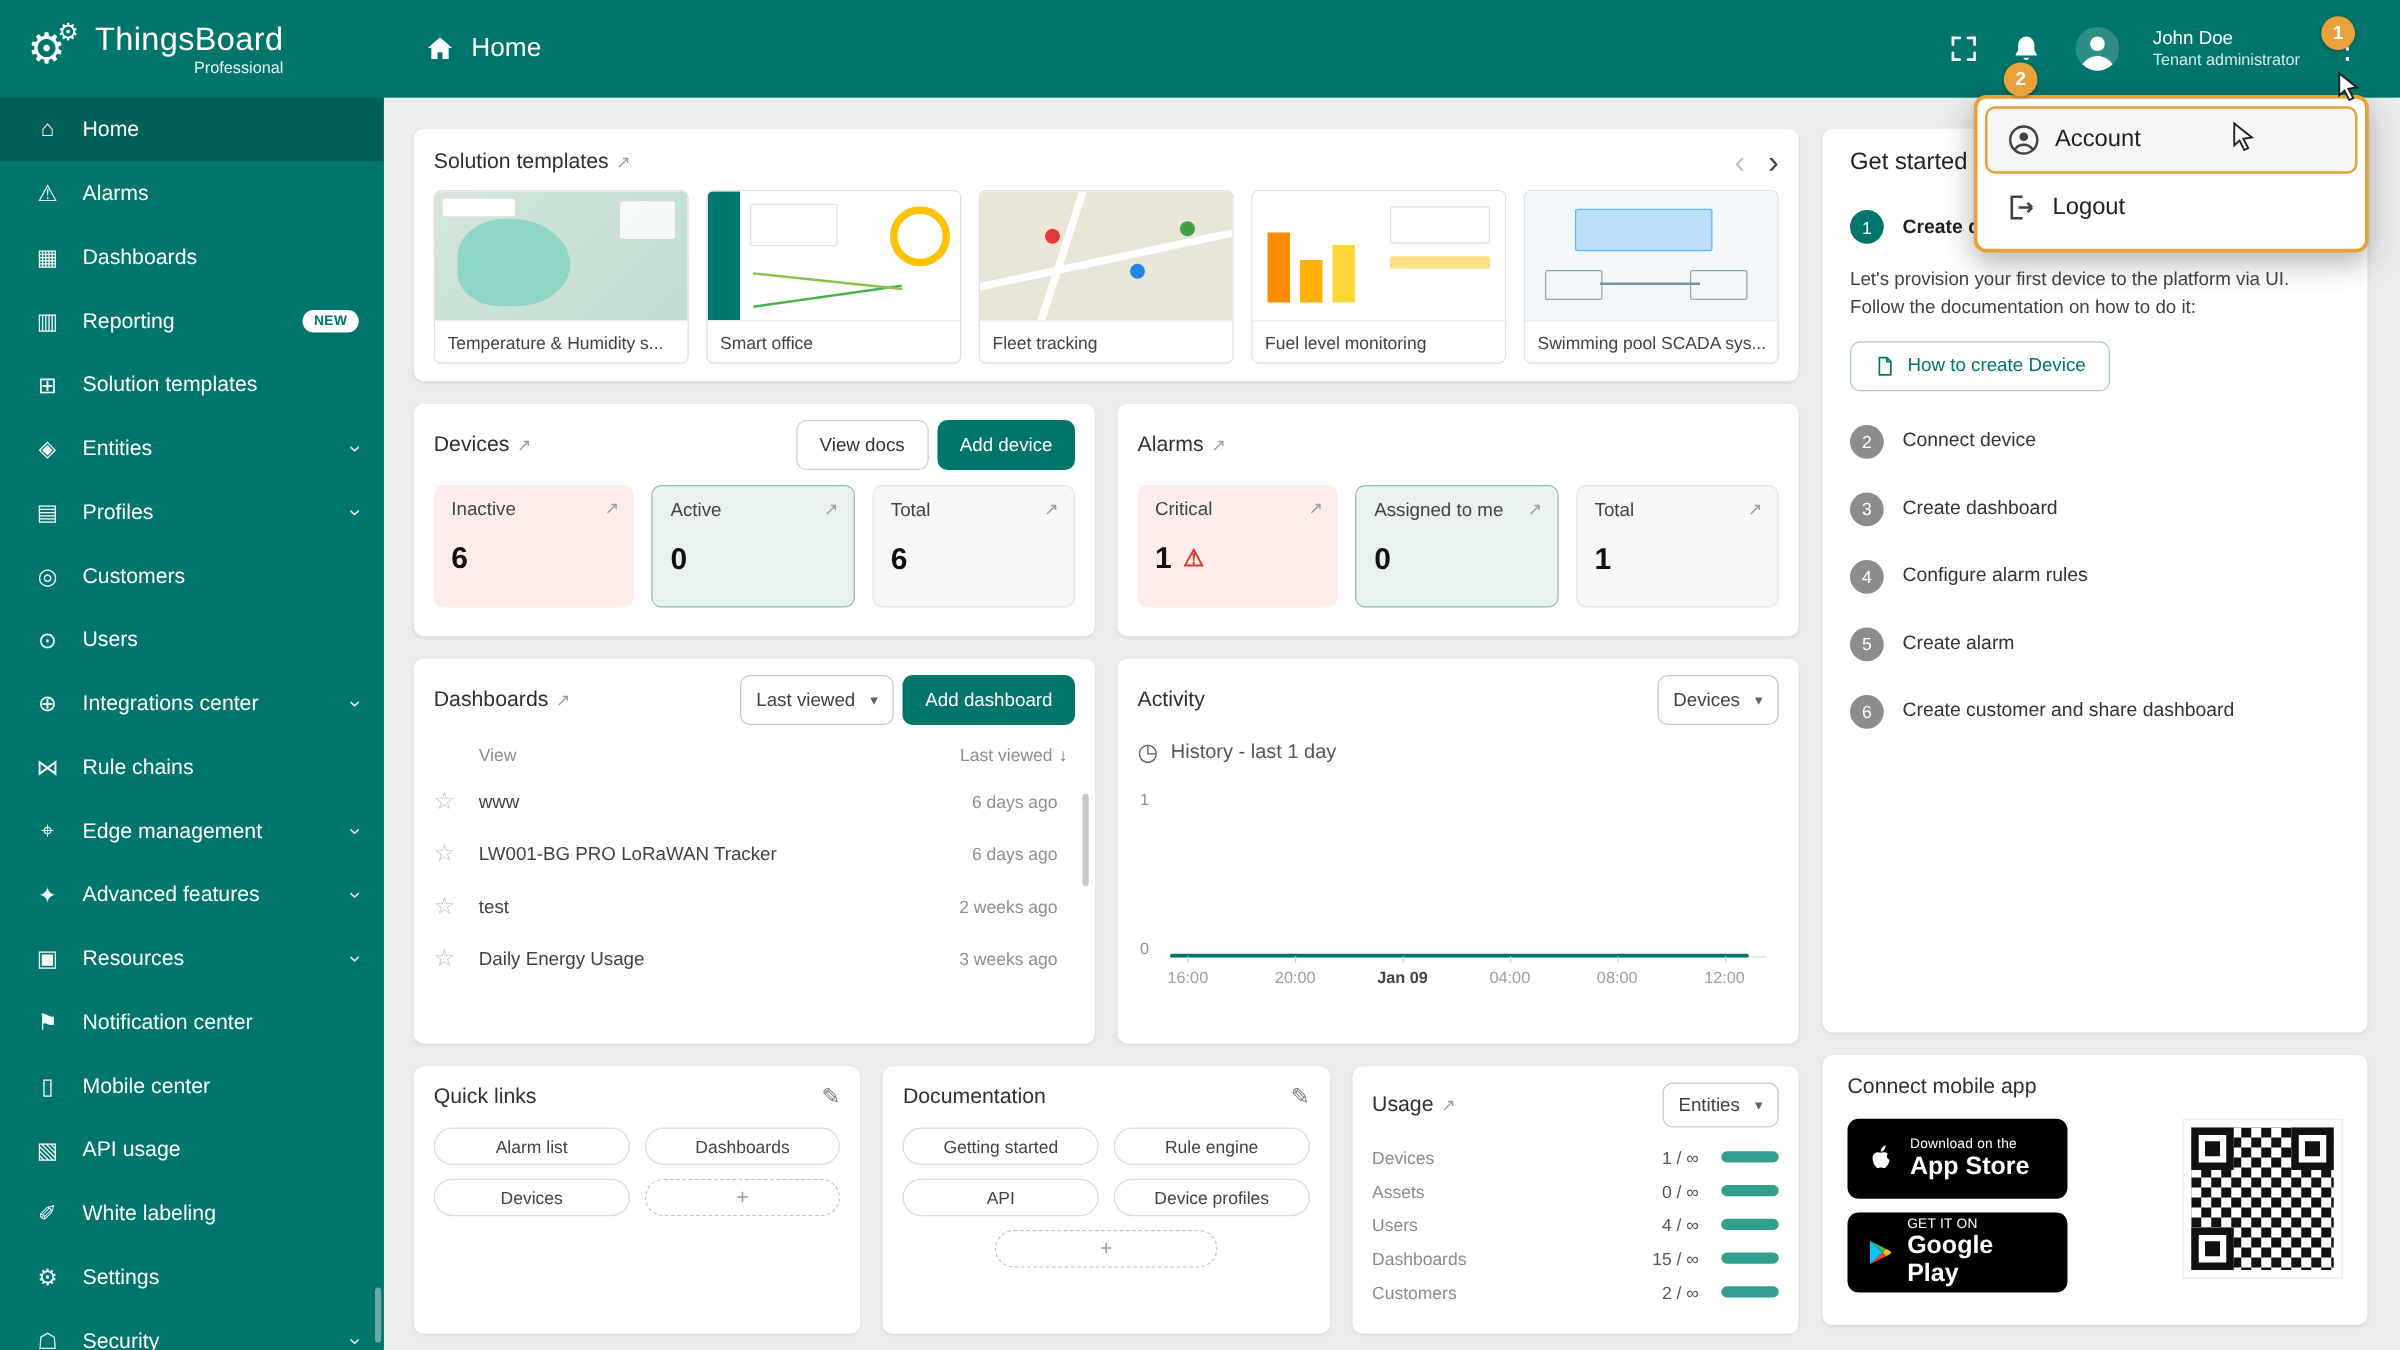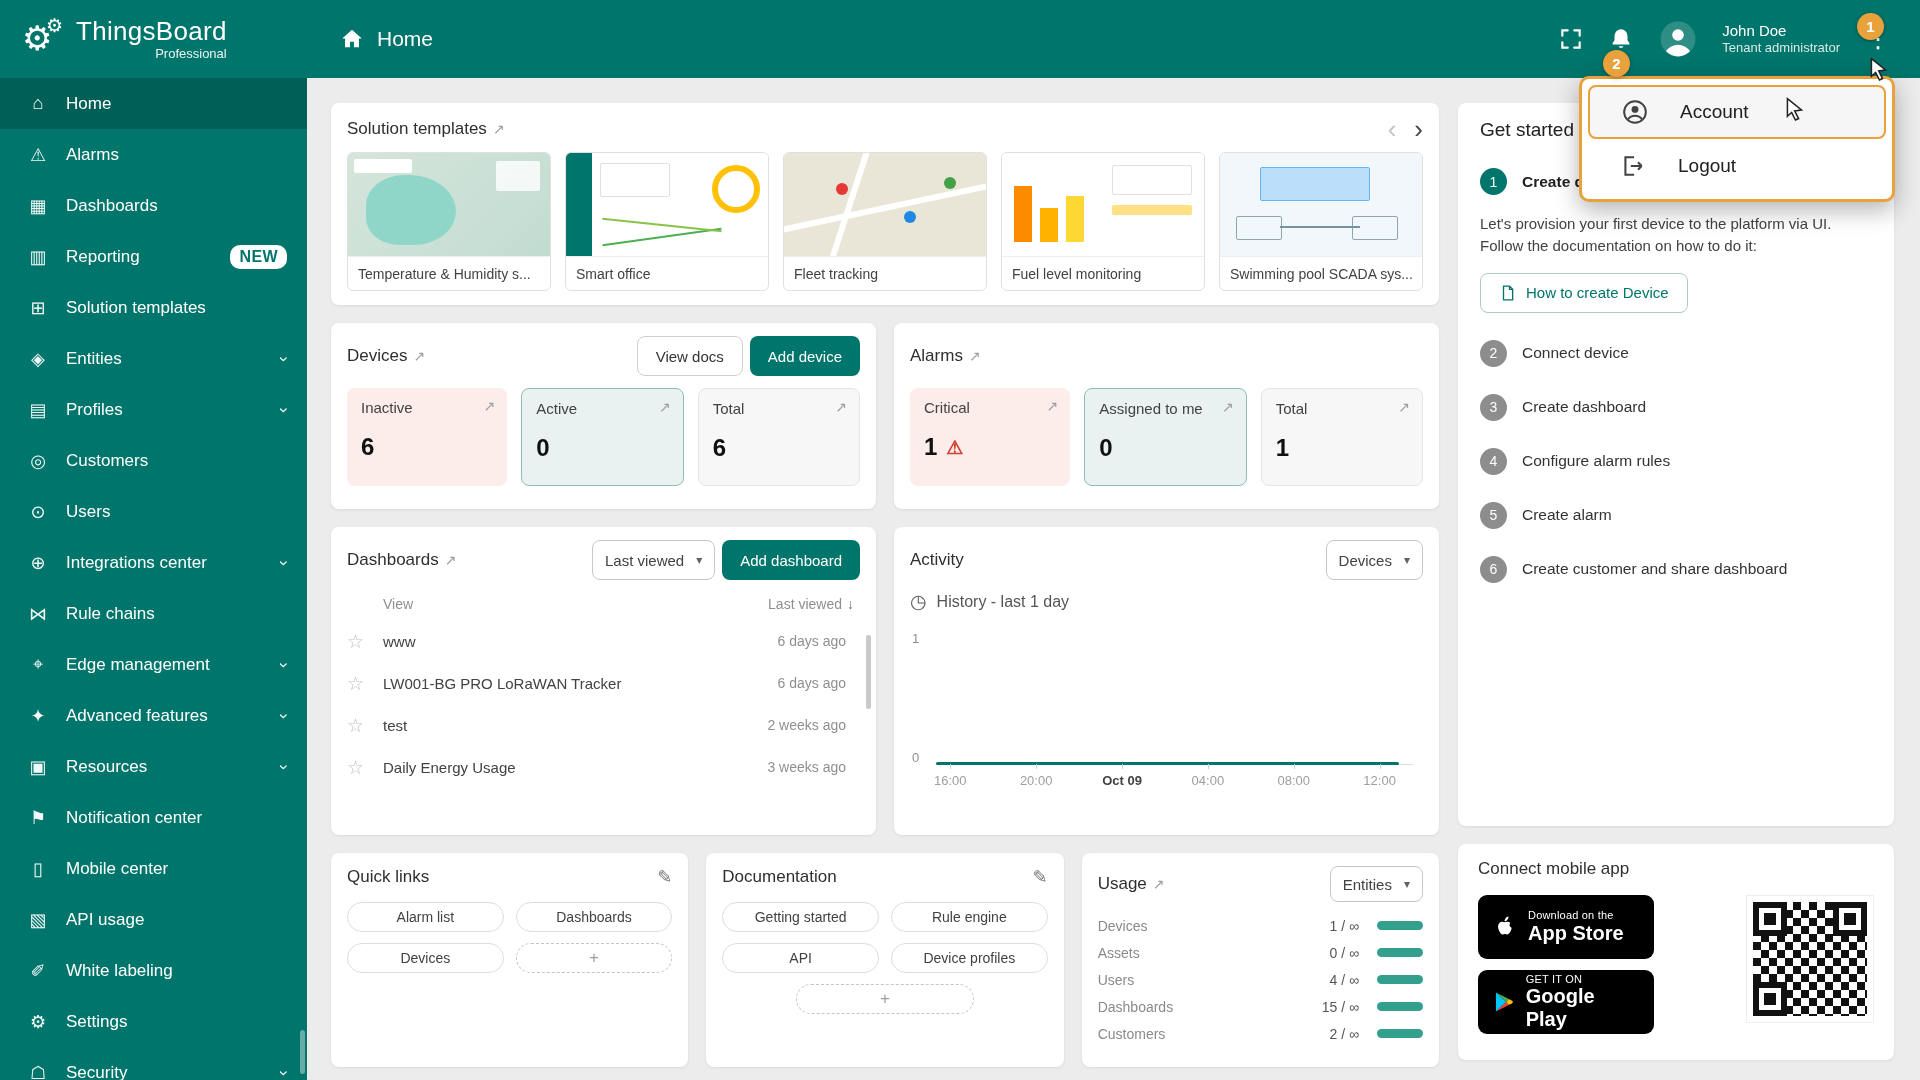--- a/index.html
+++ b/index.html
@@ -24,21 +24,21 @@
   .user-role{font-size:13px;opacity:.85}
   .kebab{font-size:24px;cursor:pointer;padding:0 2px;line-height:1}
 
   
   .sidebar{position:fixed;top:78px;left:0;bottom:0;width:307px;background:#00756B;color:#fff;overflow:hidden;z-index:40}
   .nav-item{height:51px;display:flex;align-items:center;gap:16px;padding:0 20px 0 26px;font-size:17px;cursor:pointer}
   .nav-item.active{background:rgba(0,0,0,.18)}
   .nav-icon{width:24px;text-align:center;font-size:18px;opacity:.95;flex:none}
   .nav-label{white-space:nowrap}
   .nav-caret{margin-left:auto;display:inline-block;transform:rotate(90deg);font-size:17px;opacity:.9}
-  .new-badge{margin-left:auto;background:#fff;color:#00756B;font-size:16px;font-weight:700;border-radius:10px;padding:3px 9px;letter-spacing:.4px}
+  .new-badge{margin-left:auto;background:#fff;color:#00756B;font-size:11px;font-weight:700;border-radius:10px;padding:3px 9px;letter-spacing:.4px}
   .side-scroll{position:absolute;right:2px;bottom:6px;width:5px;height:44px;background:rgba(255,255,255,.4);border-radius:3px}
 
   
   .main{position:fixed;left:307px;top:78px;right:0;bottom:0;background:#ececec;padding:25px 26px 0 24px;display:flex;gap:19px;overflow:hidden}
   .left-col{flex:1;display:flex;flex-direction:column;gap:18px;min-width:0}
   .right-col{width:436px;flex:none;display:flex;flex-direction:column;gap:18px}
   .row2{display:flex;gap:18px}
   .row2>.card{flex:1;min-width:0}
   .row3{display:flex;gap:18px}
   .row3>.card{flex:1;min-width:0}
@@ -140,21 +140,21 @@
   .sb-line1{font-size:11px;letter-spacing:.2px}
   .sb-line2{font-size:20px;font-weight:700}
   .qr{margin-left:auto;width:128px;height:128px;background:#fff;border:1px solid #eee;position:relative;padding:6px}
   .qr-grid{width:100%;height:100%;background:conic-gradient(#111 25%,#fff 0 50%,#111 0 75%,#fff 0) 0 0/16px 16px}
   .finder{position:absolute;width:34px;height:34px;border:6px solid #111;background:#fff}
   .finder::after{content:"";position:absolute;left:5px;top:5px;width:12px;height:12px;background:#111}
   .f-tl{left:6px;top:6px}.f-tr{right:6px;top:6px}.f-bl{left:6px;bottom:6px}
 
   
   .menu{position:fixed;top:76px;right:25px;width:316px;background:#fff;border:3px solid #E9A23B;border-radius:10px;box-shadow:0 8px 24px rgba(0,0,0,.3);z-index:100;padding:6px}
-  .menu-item{height:54px;display:flex;align-items:center;gap:32px;padding:0 32px;font-size:19px;color:#212121;border-radius:8px;cursor:pointer}
+  .menu-item{height:54px;display:flex;align-items:center;gap:12px;padding:0 16px;font-size:19px;color:#212121;border-radius:8px;cursor:pointer}
   .menu-item.hl{border:2px solid #E9A23B;background:#f6f6f6}
   .mi-icon{width:26px;height:26px;flex:none}
   .gbadge{position:fixed;width:27px;height:27px;border-radius:50%;background:#E9A23B;color:#fff;font-weight:700;font-size:15px;display:flex;align-items:center;justify-content:center;z-index:110;box-shadow:0 1px 4px rgba(0,0,0,.35)}
   #badge1{top:13px;right:36px}
   #badge2{top:50px;left:1603px}
   .cursor{position:fixed;z-index:120;width:26px;height:26px}
   #cursor1{top:56px;right:28px}
   #cursor2{top:96px;right:112px}
 </style>
 </head>
@@ -480,21 +480,21 @@
           <div class="plot">
             <div class="flatline"></div>
             <span class="tickmark" style="left:3%"></span>
             <span class="tickmark" style="left:21%"></span>
             <span class="tickmark" style="left:39%"></span>
             <span class="tickmark" style="left:57%"></span>
             <span class="tickmark" style="left:75%"></span>
             <span class="tickmark" style="left:93%"></span>
             <span class="xlab" style="left:3%">16:00</span>
             <span class="xlab" style="left:21%">20:00</span>
-            <span class="xlab strong" style="left:39%">Oct 09</span>
+            <span class="xlab strong" style="left:39%">Jan 09</span>
             <span class="xlab" style="left:57%">04:00</span>
             <span class="xlab" style="left:75%">08:00</span>
             <span class="xlab" style="left:93%">12:00</span>
           </div>
         </div>
       </section>
     </div>
 
     <div class="row3">
       <section class="card">

